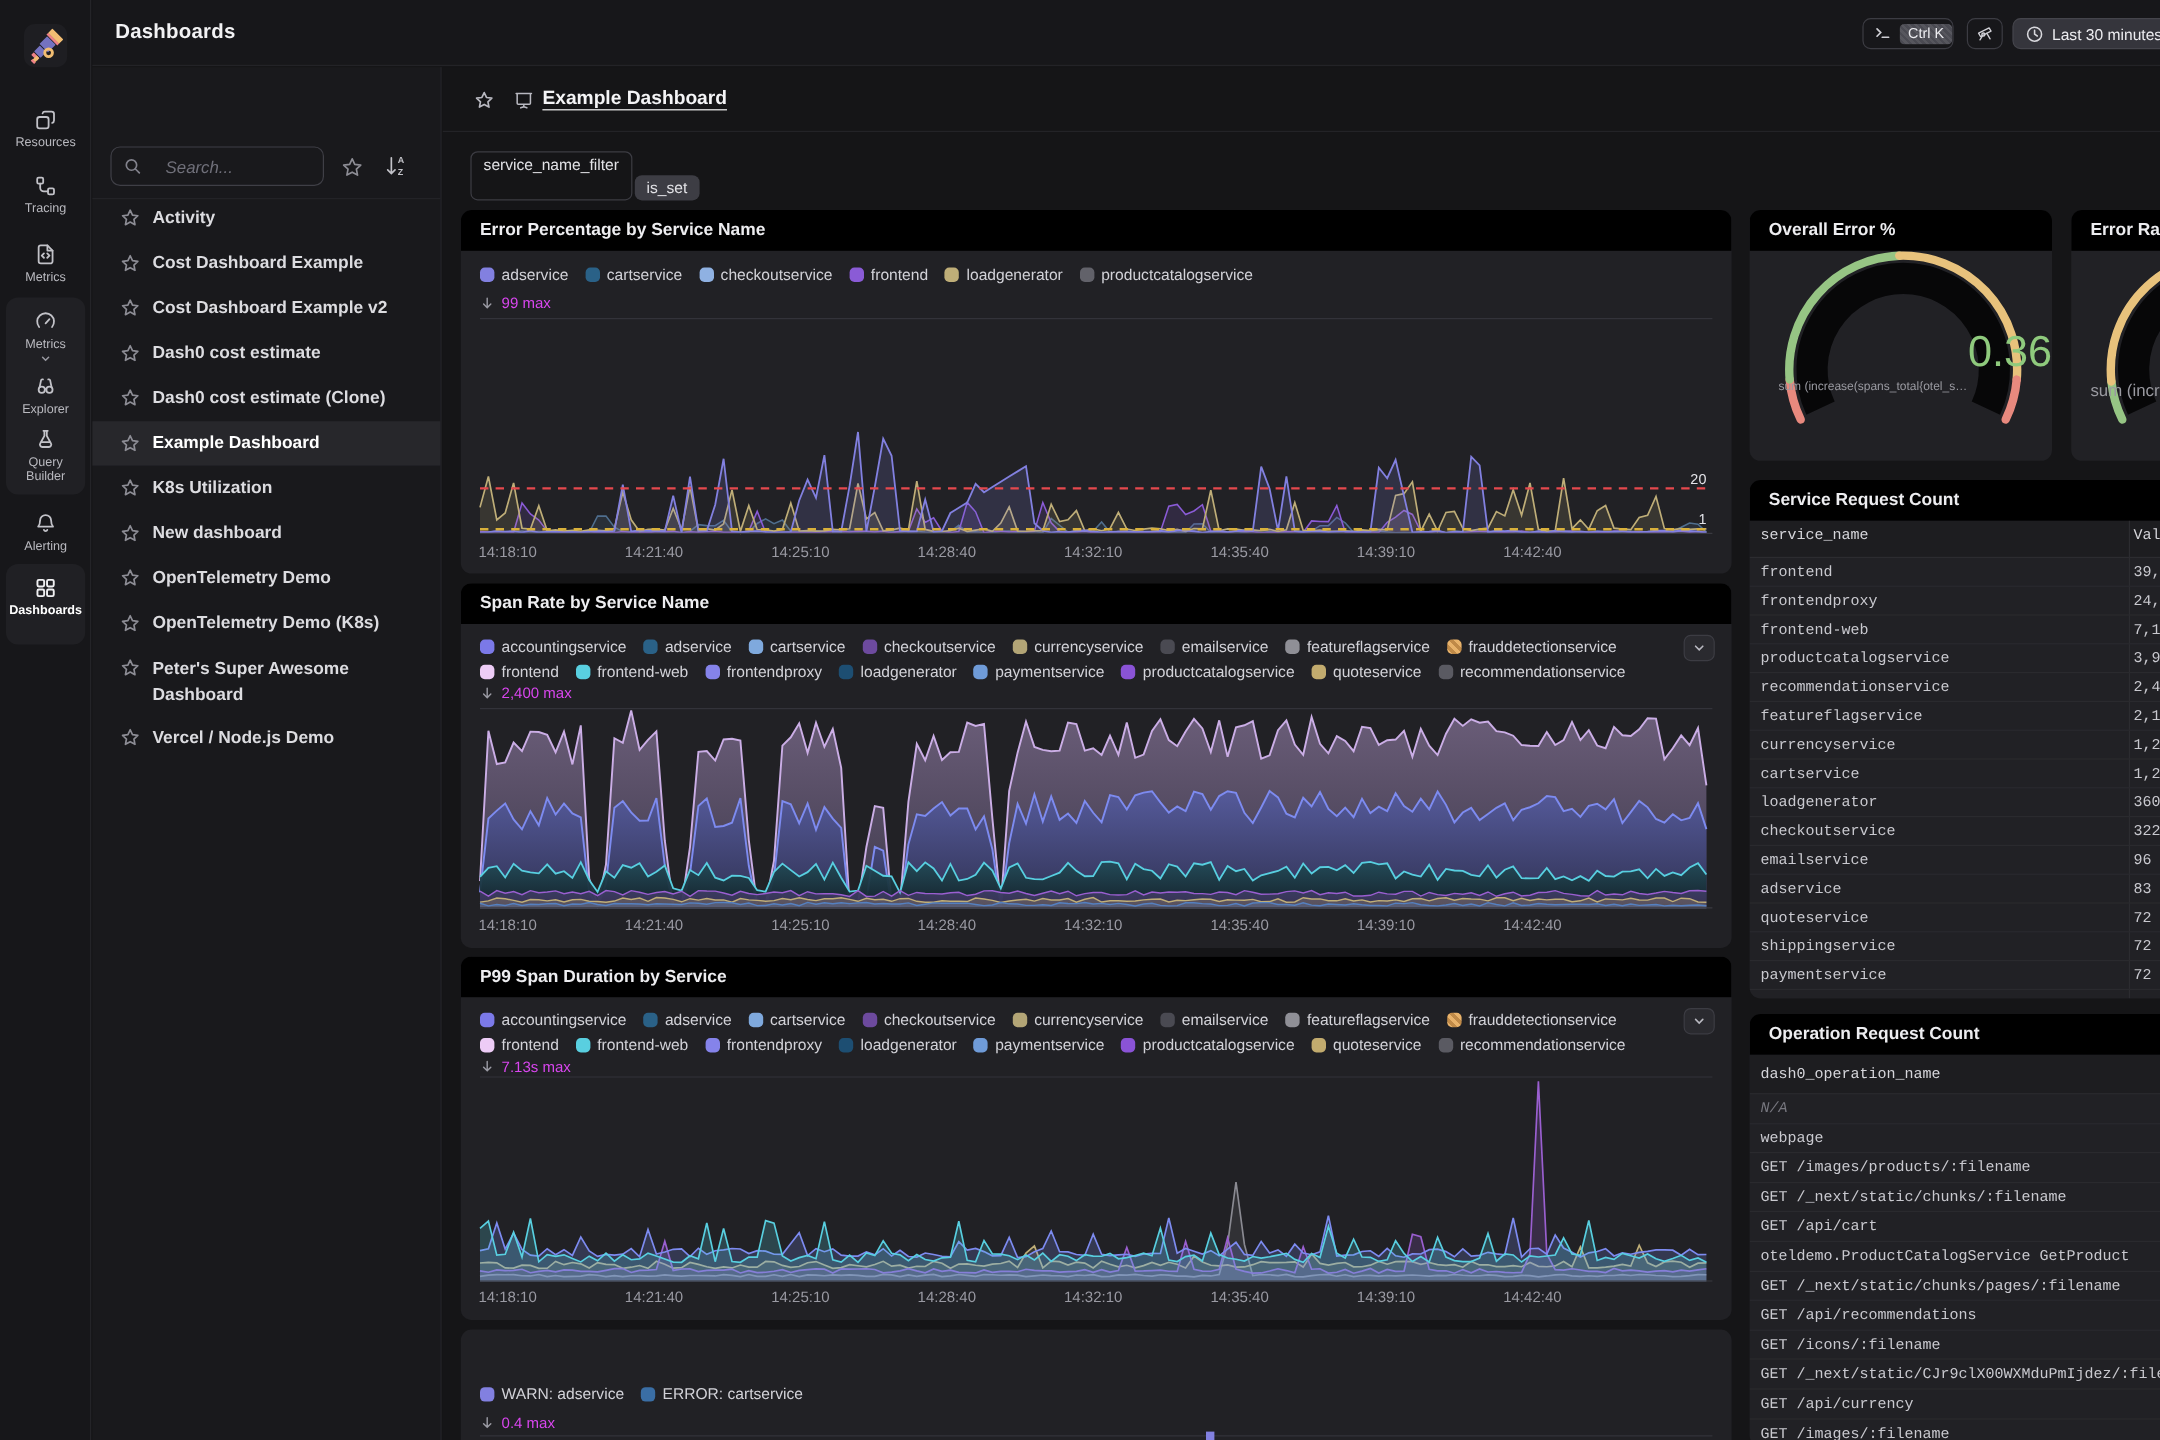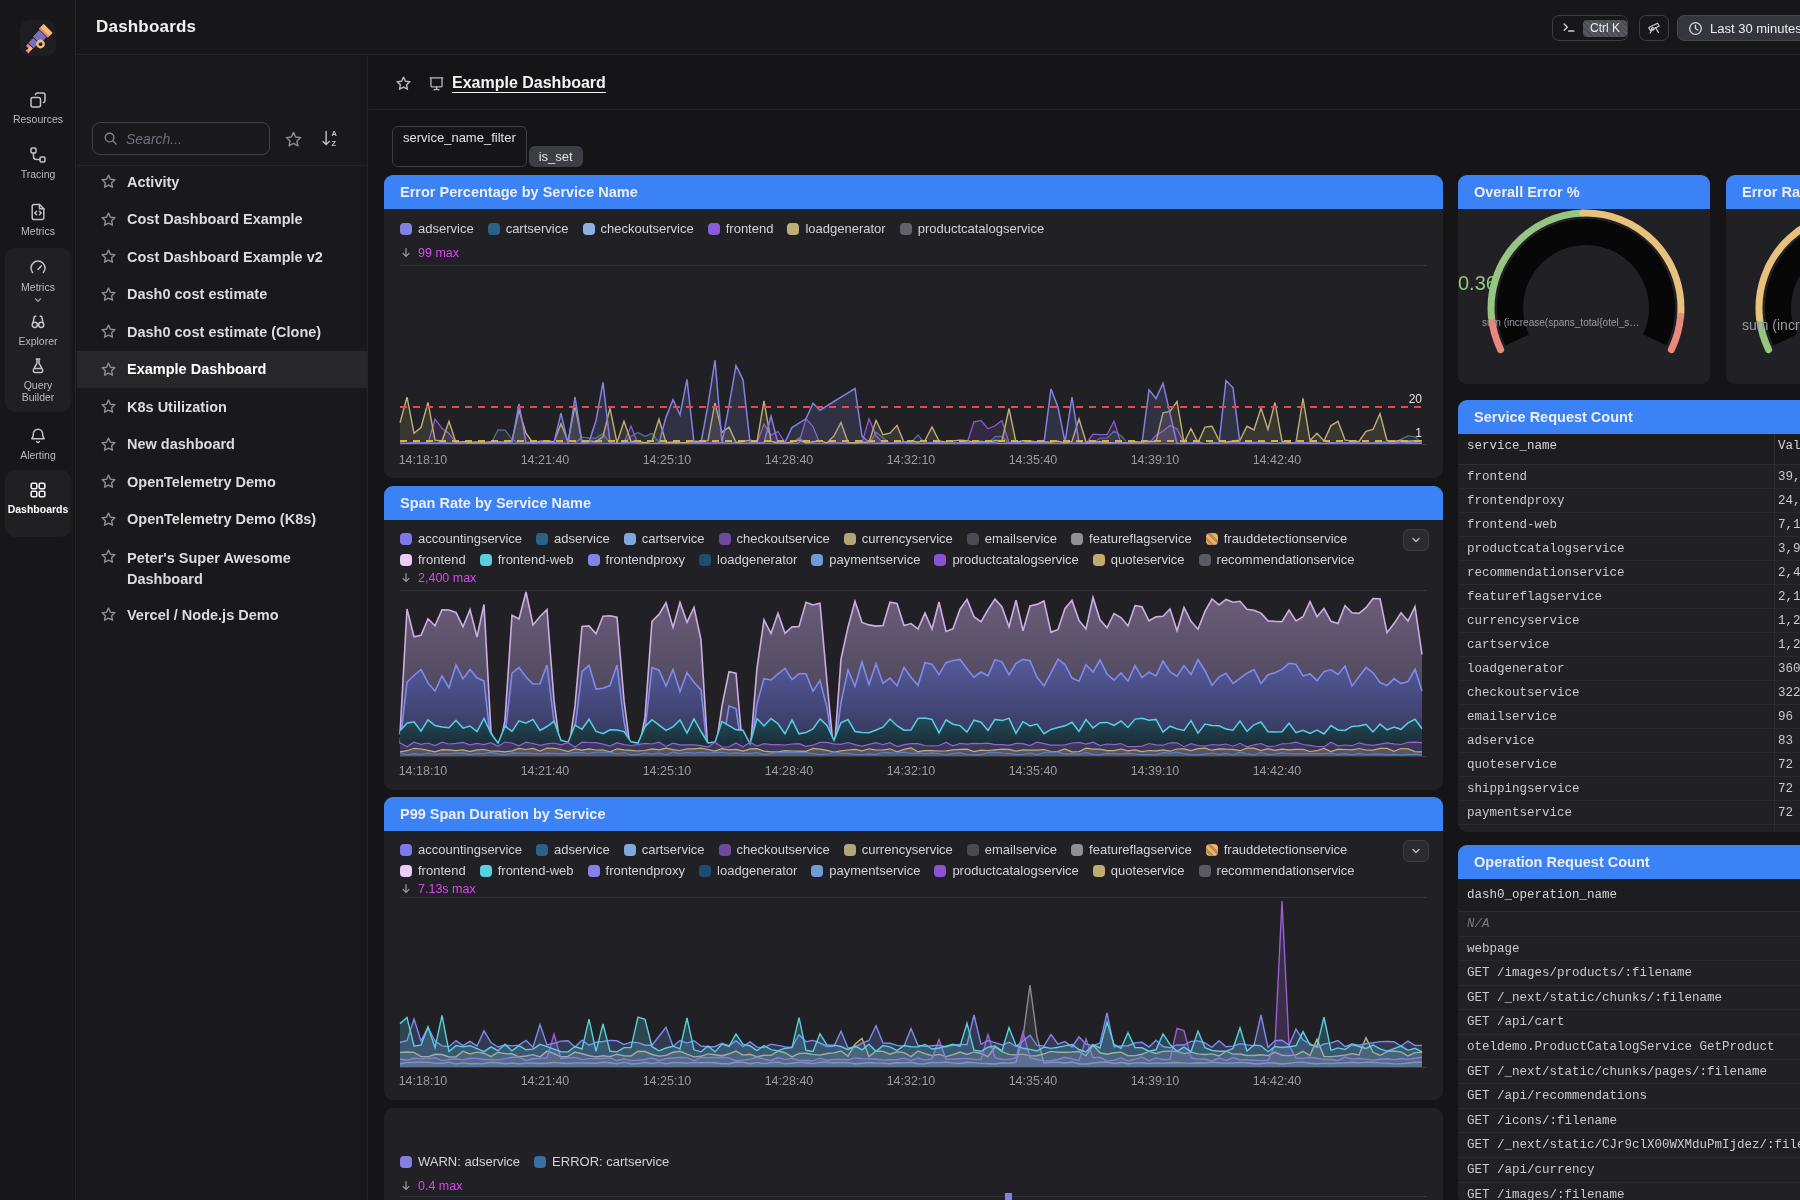--- a/index.html
+++ b/index.html
@@ -17,36 +17,36 @@
 #topbar h1 { position:absolute; left:19px; top:17px; font-size:17px; font-weight:600; color:#f2f2f4; letter-spacing:.2px; }
 .tbtn { position:absolute; top:15px; height:26px; border:1px solid #3c3c43; border-radius:7px; display:flex; align-items:center; color:#d8d8dd; font-size:12.5px; }
 .kbd { background:#4a4a52; border-radius:4px; padding:1.5px 7px; font-size:12px; color:#ececf0; margin-left:7px;
   background-image:repeating-linear-gradient(45deg, rgba(255,255,255,.07) 0 2px, rgba(0,0,0,0) 2px 4px); }
 
 
 #listpanel { position:absolute; left:77px; top:56px; width:291px; height:1144px; background:#19191c; border-right:1px solid #242428; }
 #createrow { position:absolute; top:0; left:0; width:100%; height:54px; border-bottom:1px solid #232327; }
 #createbtn { position:absolute; right:27px; top:17px; display:flex; align-items:center; gap:8px; color:#f0f0f3; font-size:14px; font-weight:700; }
 #searchrow { position:absolute; top:55px; left:0; width:100%; height:55px; border-bottom:1px solid #232327; }
-#search { position:absolute; left:15px; top:11px; width:178px; height:33px; border:1px solid #3f3f46; border-radius:8px; display:flex; align-items:center; padding:0 10px; gap:8px; }
+#search { position:absolute; left:15px; top:11px; width:178px; height:33px; border:1px solid #3f3f46; border-radius:8px; display:flex; align-items:center; padding:0 10px; gap:20px; }
 #search span { color:#70707a; font-size:14px; font-style:italic; }
 .li { position:absolute; left:0; width:100%; display:flex; align-items:center; gap:10px; padding-left:23px; color:#dcdce0; font-size:14.5px; font-weight:600; }
 .li.sel { background:#27272b; color:#ffffff; }
 
 
 #main { position:absolute; left:369px; top:56px; width:1431px; height:1144px; background:#151517; }
 #mainhdr { position:absolute; top:0; left:0; width:100%; height:54px; border-bottom:1px solid #232327; }
 #mtitle { position:absolute; left:83px; top:18px; font-size:16px; font-weight:700; color:#f4f4f6; text-decoration:underline; text-underline-offset:4px; text-decoration-thickness:1px; }
 .chiprow { position:absolute; left:23px; top:70px; display:flex; gap:2px; }
 .chip1 { border:1px solid #3c3c43; border-radius:6px; padding:3px 10px; font-size:13px; color:#e2e2e6; }
 .chip2 { background:#3d3d44; border-radius:6px; padding:3px 10px; font-size:13px; color:#e2e2e6;margin-top:20px; }
 
 
 .panel { position:absolute; background:#212125; border-radius:9px; overflow:hidden; }
-.ph { position:absolute; top:0; left:0; width:100%; height:34px; background:#3b82f6; color:#ededf0; font-size:14.5px; font-weight:700; line-height:34px; padding-left:16px; }
+.ph { position:absolute; top:0; left:0; width:100%; height:34px; background:#000000; color:#ededf0; font-size:14.5px; font-weight:700; line-height:34px; padding-left:16px; }
 .legend { position:absolute; left:16px; display:flex; gap:14px; align-items:center; }
 .lg { display:flex; gap:6px; align-items:center; font-size:13px; color:#d2d2d8; white-space:nowrap; }
 .sw { width:12px; height:12px; border-radius:4px; display:inline-block; flex:none; }
 .mx { position:absolute; left:16px; display:flex; gap:6px; align-items:center; font-size:12.5px; color:#d946ef; }
 .xl { position:absolute; width:60px; text-align:center; font-size:12.5px; color:#9a9aa3; }
 .chev { position:absolute; right:14px; width:26px; height:22px; border:1px solid #3c3c43; border-radius:6px; background:#2a2a2f; display:flex; align-items:center; justify-content:center; }
 
 
 .thead { position:absolute; left:0; top:34px; width:100%; height:31px; background:#1d1d20; border-bottom:1px solid #2c2c30; }
 .tbody { position:absolute; left:0; top:65px; width:100%; }
@@ -486,21 +486,21 @@
 
 <div class="panel" style="left:1458px;top:175px;width:252px;height:209px">
   <div class="ph">Overall Error %</div>
   <svg width="252" height="175" style="position:absolute;left:0;top:34px;overflow:visible">
       <path d="M42.6 140.6 A95 95 0 0 1 33.4 107.3" fill="none" stroke="#e8897e" stroke-width="7" stroke-linecap="round"></path>
       <path d="M33.4 107.3 A95 95 0 0 1 124.7 4.1" fill="none" stroke="#96c584" stroke-width="7" stroke-linecap="round"></path>
       <path d="M124.7 4.1 A95 95 0 0 1 222.6 107.3" fill="none" stroke="#e8c27c" stroke-width="7" stroke-linecap="round"></path>
       <path d="M222.6 107.3 A95 95 0 0 1 213.4 140.6" fill="none" stroke="#e8897e" stroke-width="7" stroke-linecap="round"></path>
       <path d="M59.1 131.1 A76 76 0 1 1 196.9 131.1" fill="none" stroke="#070708" stroke-width="26"></path>
     </svg>
-  <div style="position:absolute;left:0;top:97px;width:100%;text-align:left;font-size:20px;color:#8fca7d">0.36</div>
+  <div style="position:absolute;left:0;top:97px;width:100%;text-align:right;font-size:36px;color:#8fca7d">0.36</div>
   <div style="position:absolute;left:24px;top:142px;width:226px;font-size:10px;color:#9a9aa1;white-space:nowrap;overflow:hidden">sum (increase(spans_total{otel_s…</div>
 </div>
 
 <div class="panel" style="left:1726px;top:175px;width:252px;height:209px">
   <div class="ph">Error Rate within Serv</div>
   <svg width="252" height="175" style="position:absolute;left:0;top:34px;overflow:visible">
       <path d="M42.6 140.6 A95 95 0 0 1 33.5 108.9" fill="none" stroke="#96c584" stroke-width="7" stroke-linecap="round"></path>
       <path d="M33.5 108.9 A95 95 0 1 1 213.4 140.6" fill="none" stroke="#e8c27c" stroke-width="7" stroke-linecap="round"></path>
       <path d="M59.1 131.1 A76 76 0 1 1 196.9 131.1" fill="none" stroke="#070708" stroke-width="26"></path>
     </svg>

